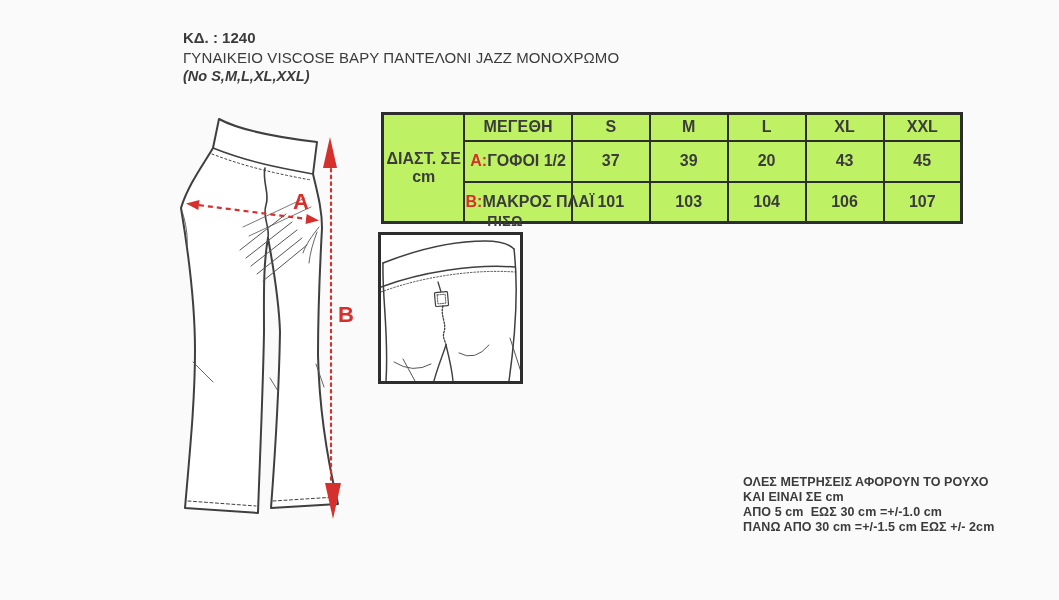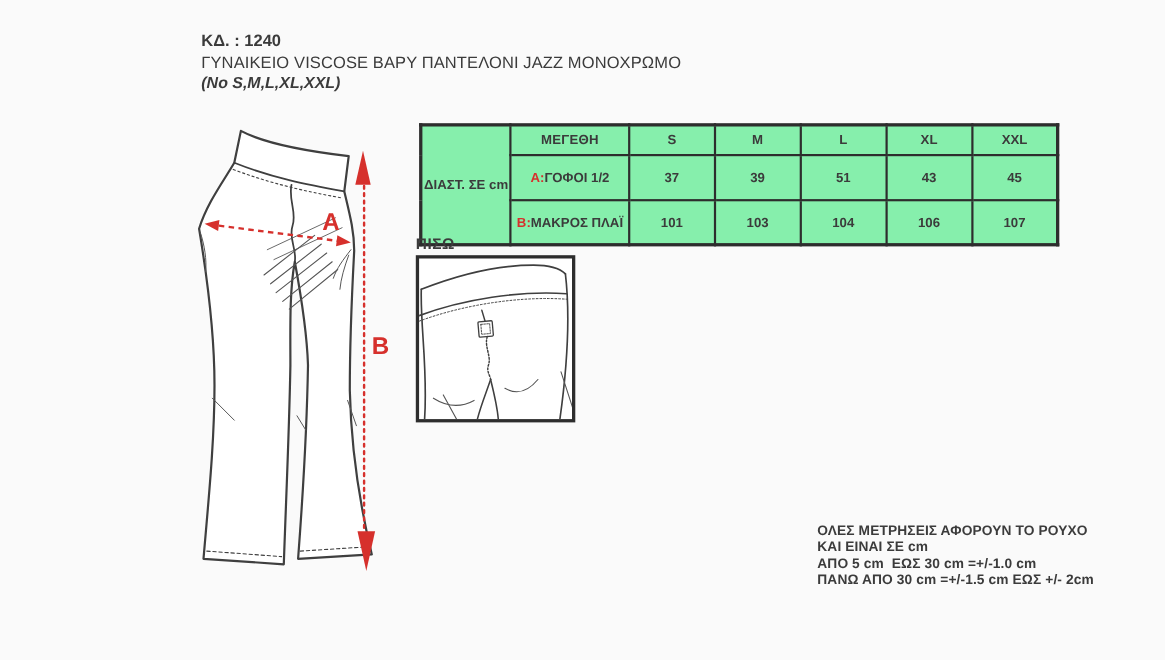--- a/index.html
+++ b/index.html
@@ -27,37 +27,37 @@
     border: 3px solid #2d2d2d;
     table-layout: fixed;
     width: 582px;
   }
   table.size-table td {
     border: 2px solid #2d2d2d;
     text-align: center;
     vertical-align: middle;
     padding: 0;
     font-weight: bold;
-    font-size: 12px;
-    background: #86efac;
+    font-size: 16px;
+    background: #bef264;
   }
   td.cell-dim { width: 81px; font-size: 14px; padding: 0 2px; }
   td.cell-megethi { width: 106px; font-size: 19px; letter-spacing: 0.2px; }
   td.cell-size { width: 77px; font-size: 14.5px; }
   tr.row-header td { height: 27px; }
   tr.row-data td { height: 41px; }
   td.cell-rowlabel { text-align: left; padding-left: 3px; font-size: 12.5px; white-space: nowrap; }
   .marker-red { color: #d6302c; }
   td.cell-value { font-size: 14.5px; }
 
   
   .front-view { position: absolute; left: 168px; top: 110px; }
   .back-label {
     position: absolute; left: 378px; top: 213px; width: 145px;
-    text-align: left; font-weight: bold; font-size: 14px; letter-spacing: 0.5px;
+    text-align: right; font-weight: bold; font-size: 14px; letter-spacing: 0.5px;
   }
   .back-box {
     position: absolute; left: 378px; top: 232px; width: 145px; height: 152px;
     border: 3px solid #2d2d2d; background: #ffffff;
   }
 
   
   .notes { position: absolute; left: 743px; top: 455px; margin-top: 20px; }
   .notes .note-line {
     font-size: 12.5px; font-weight: bold; line-height: 15px;
@@ -138,21 +138,21 @@
       <td class="cell-size">S</td>
       <td class="cell-size">M</td>
       <td class="cell-size">L</td>
       <td class="cell-size">XL</td>
       <td class="cell-size">XXL</td>
     </tr>
     <tr class="row-data">
       <td class="cell-rowlabel"><span class="marker-red">A:</span><span>ΓΟΦΟΙ 1/2</span></td>
       <td class="cell-value">37</td>
       <td class="cell-value">39</td>
-      <td class="cell-value">51</td>
+      <td class="cell-value">20</td>
       <td class="cell-value">43</td>
       <td class="cell-value">45</td>
     </tr>
     <tr class="row-data">
       <td class="cell-rowlabel"><span class="marker-red">B:</span><span>ΜΑΚΡΟΣ ΠΛΑΪ</span></td>
       <td class="cell-value">101</td>
       <td class="cell-value">103</td>
       <td class="cell-value">104</td>
       <td class="cell-value">106</td>
       <td class="cell-value">107</td>

